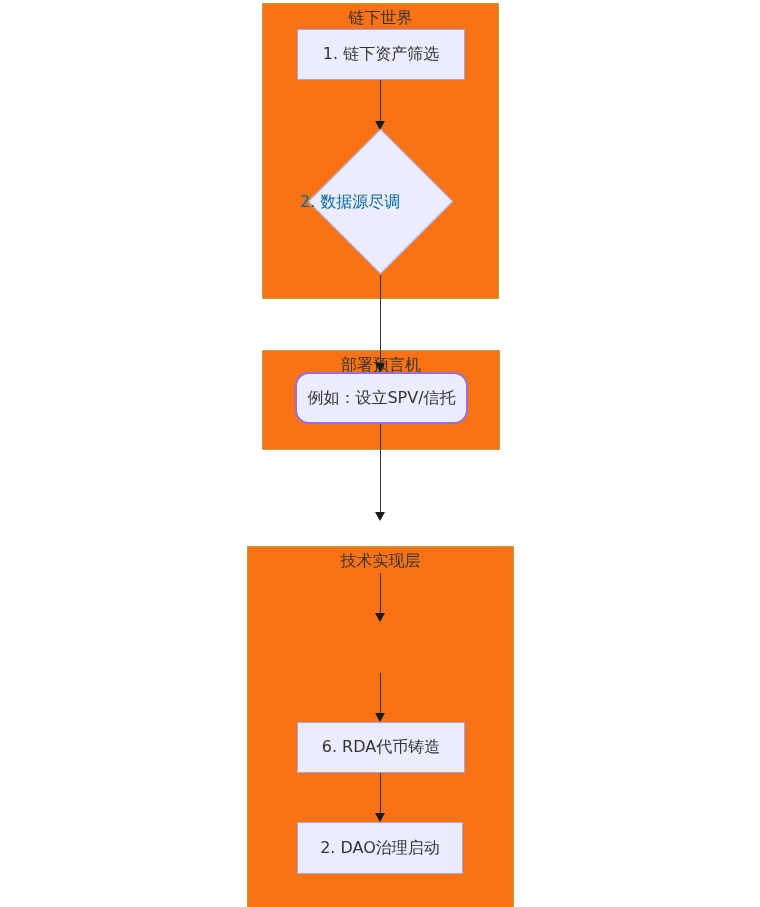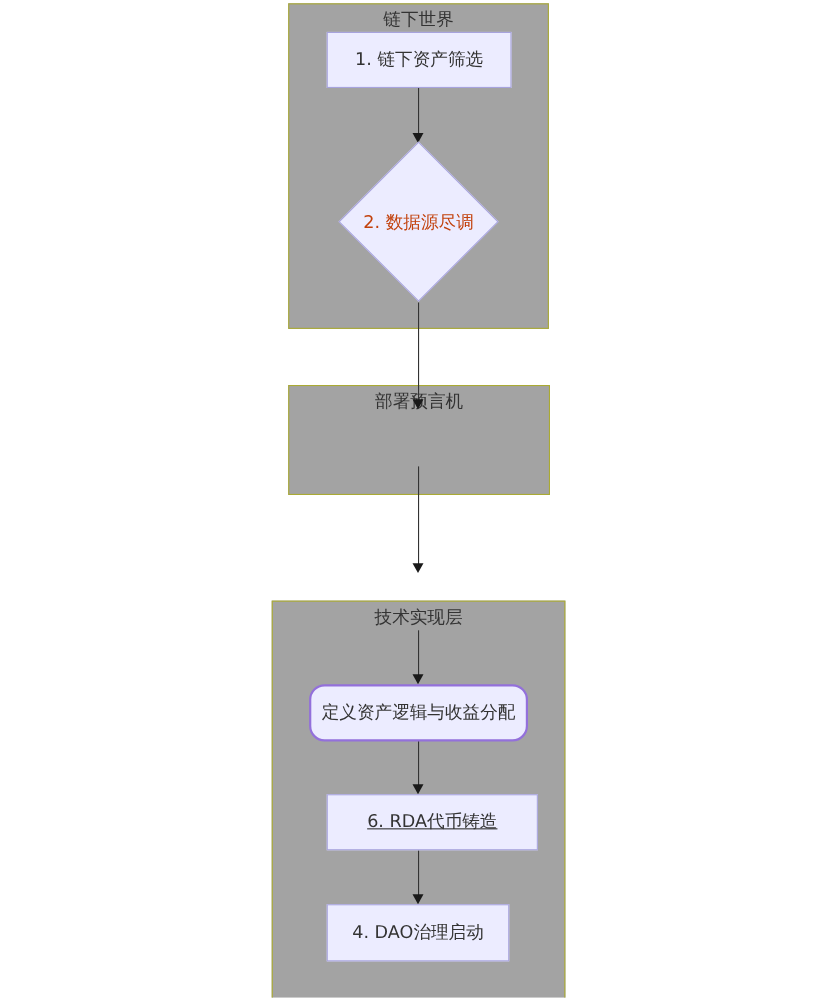--- a/index.html
+++ b/index.html
@@ -12,21 +12,21 @@
     position: relative;
     width: 760px;
     height: 907px;
     background: #ffffff;
     overflow: hidden;
     color: #333333;
   }
   
   .group {
     position: absolute;
-    background: #a3a3a3;
+    background: #f97316;
     border: 1px solid #aaaa33;
     box-sizing: border-box;
     z-index: 1;
   }
   .group-title {
     width: 100%;
     text-align: center;
     padding-top: 4px;
     font-size: 16px;
     color: #333333;
@@ -75,44 +75,44 @@
     z-index: 3;
     white-space: nowrap;
   }
   .node.rect    { border: 1px solid #a7a3dd; }
   .node.rounded { border: 2px solid #9370db; border-radius: 14px; }
 
   .n1 { left: 297px; top: 29px;  width: 168px; height: 51px; }
   .n3 { left: 295px; top: 372px; width: 173px; height: 52px; }
   .n4 { left: 290px; top: 521px; width: 180px; height: 52px; }
   .n5 { left: 281px; top: 622px; width: 199px; height: 52px; }
-  .n6 { left: 297px; top: 722px; width: 192px; height: 51px; text-decoration: underline; }
+  .n6 { left: 297px; top: 722px; width: 168px; height: 51px; }
   .n7 { left: 297px; top: 822px; width: 166px; height: 52px; }
 
   
   .diamond-shape {
     position: absolute;
     left: 329px;
     top: 150px;
     width: 103px;
     height: 103px;
     background: #ececff;
     border: 1px solid #a7a3dd;
     box-sizing: border-box;
     transform: rotate(45deg);
     z-index: 3;
   }
   .diamond-label {
     position: absolute;
     left: 300px;
     top: 192px;
     width: 161px;
-    text-align: center;
+    text-align: left;
     font-size: 16px;
-    color: #c2410c;
+    color: #0369a1;
     z-index: 4;
     white-space: nowrap;
   }
 </style>
 </head>
 <body>
 
 <div class="canvas">
 
   <div class="group g1">
@@ -141,17 +141,17 @@
   <div class="arrowhead e5-head"></div>
 
   <div class="edge-line e6-line"></div>
   <div class="arrowhead e6-head"></div>
 
   <div class="node rect n1">1. 链下资产筛选</div>
 
   <div class="diamond-shape"></div>
   <div class="diamond-label">2. 数据源尽调</div>
 
-  <div class="node rounded n5">定义资产逻辑与收益分配</div>
+  <div class="node rounded n3">例如：设立SPV/信托</div>
   <div class="node rect n6">6. RDA代币铸造</div>
-  <div class="node rect n7">4. DAO治理启动</div>
+  <div class="node rect n7">2. DAO治理启动</div>
 
 </div>
 
 </body></html>

